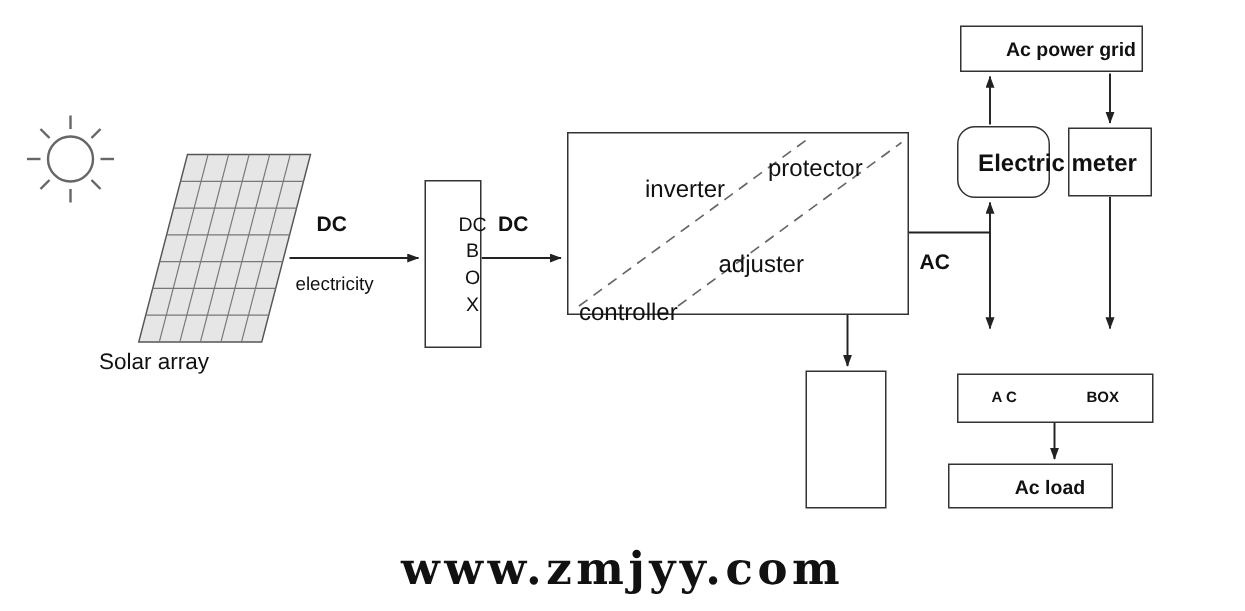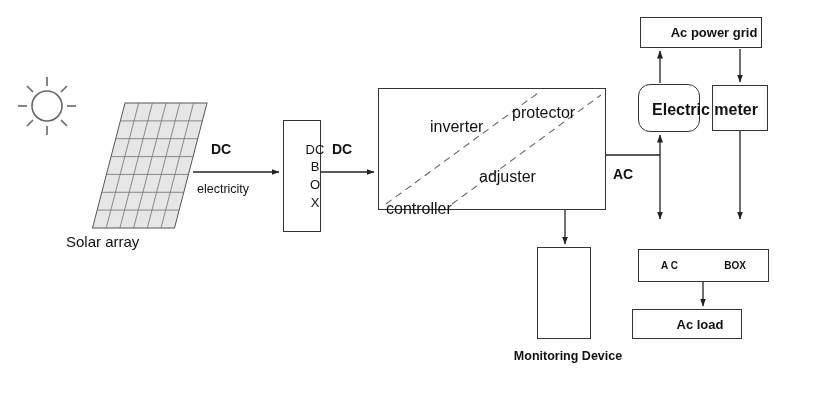--- a/index.html
+++ b/index.html
@@ -115,22 +115,22 @@
   <div class="meter-label" style="left:645px;top:101px;width:120px;">Electric meter</div>
 
   <div class="box acbox" style="left:638px;top:222px;width:131px;height:33px;">
     <span>A C</span>
     <span>BOX</span>
   </div>
 
   <div class="box bold" style="left:632px;top:309px;width:110px;height:30px;font-size:13px;">Ac load</div>
 
   <div class="box" style="left:537px;top:247px;width:54px;height:92px;"></div>
-  <div class="lbl bold" style="left:498px;top:349px;width:140px;text-align:center;font-size:12.5px;">Monitoring Device</div>
 
   <div class="lbl" style="left:66px;top:233px;font-size:15px;">Solar array</div>
   <div class="lbl bold" style="left:211px;top:141px;font-size:14px;">DC</div>
   <div class="lbl" style="left:197px;top:182px;font-size:12.5px;text-align:right;">electricity</div>
   <div class="lbl bold" style="left:332px;top:141px;font-size:14px;">DC</div>
   <div class="lbl bold" style="left:613px;top:166px;font-size:14px;">AC</div>
 
+  <div class="watermark" style="left:240px;top:362px;width:350px;">www.zmjyy.com</div>
 
 </div>
 
 </body></html>

